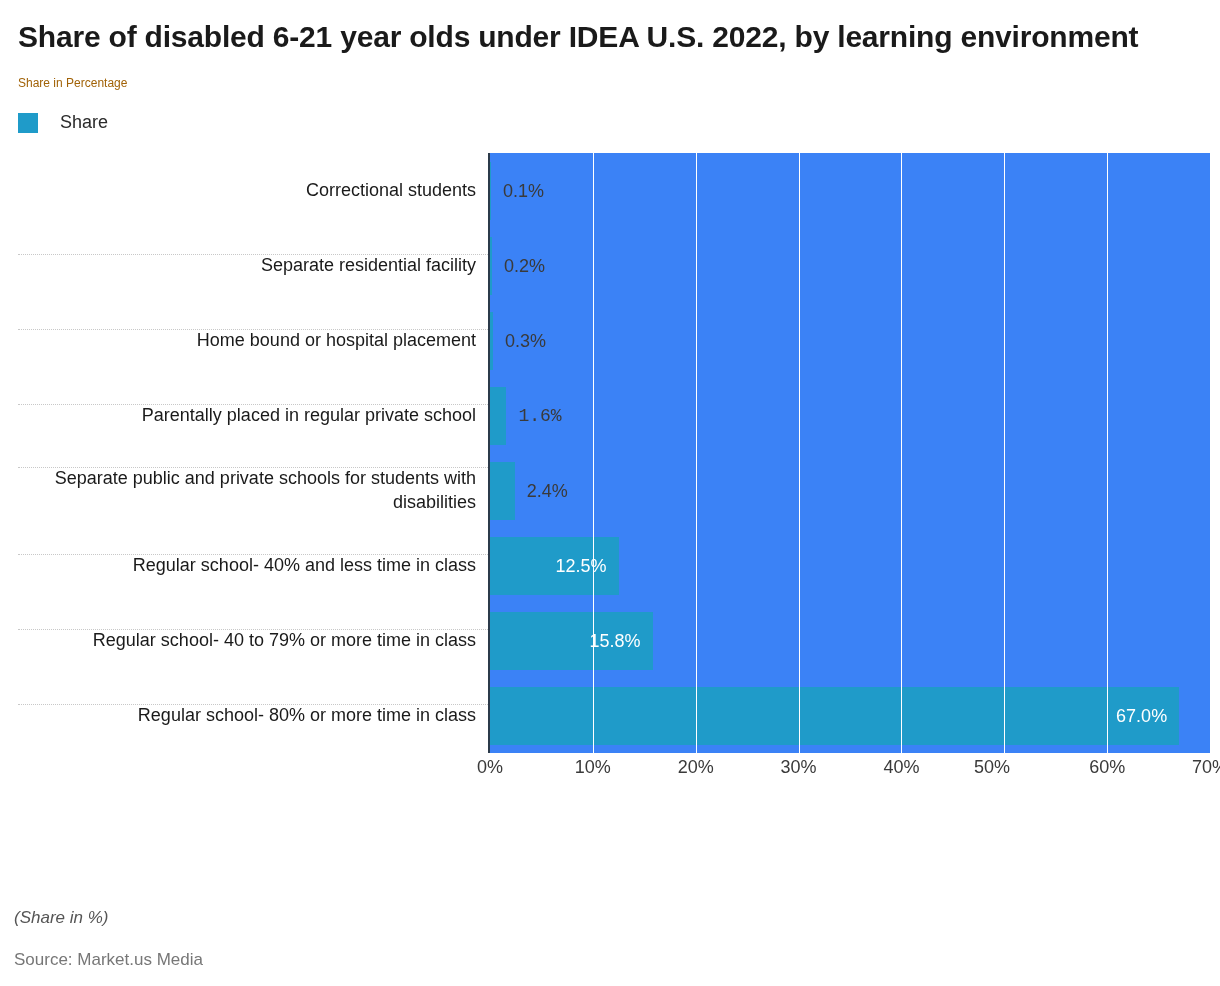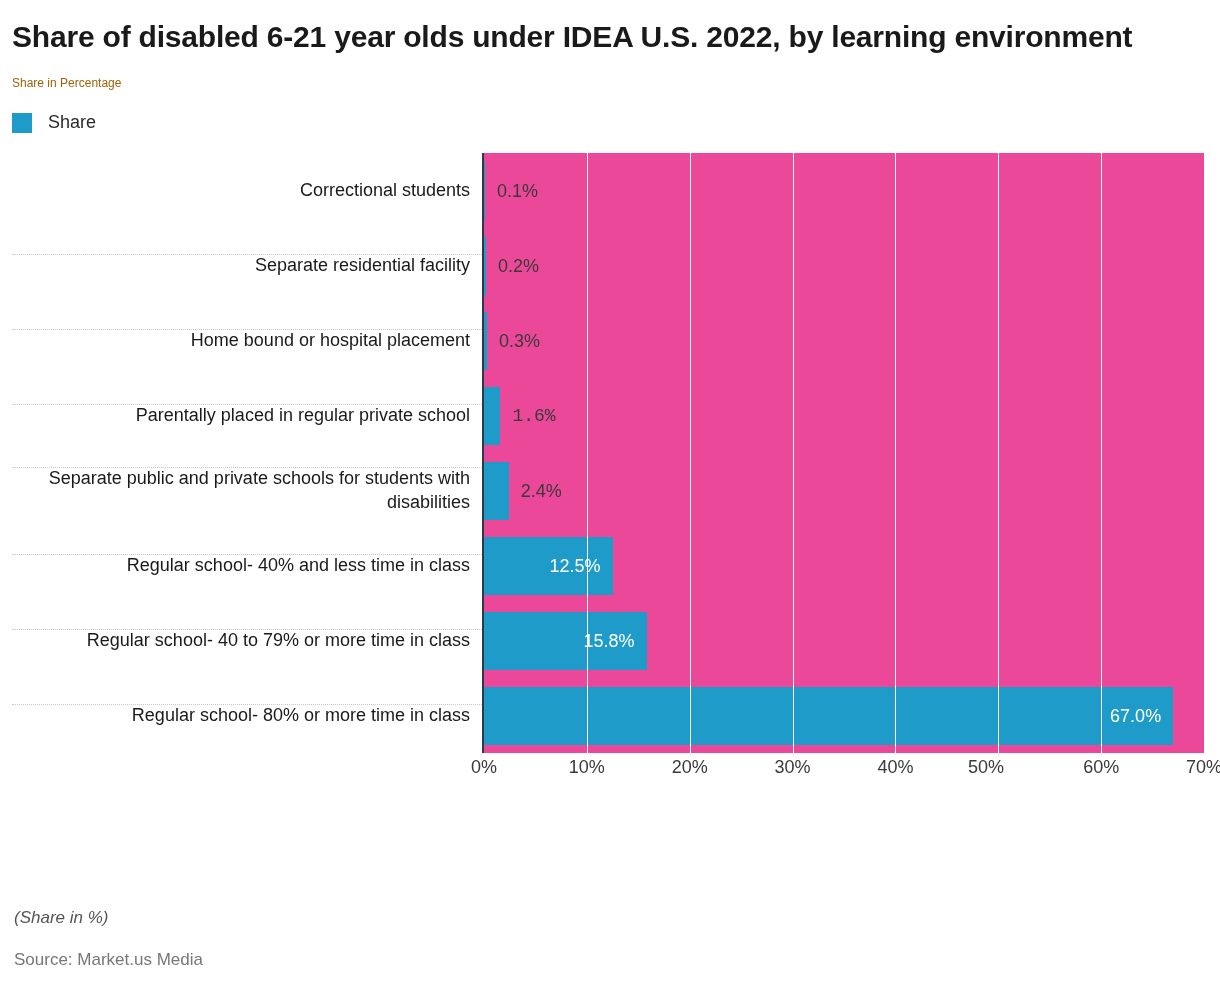--- a/index.html
+++ b/index.html
@@ -13,42 +13,42 @@
     font-family: "Liberation Sans", sans-serif;
     color: #333333;
     position: relative;
     overflow: hidden;
   }
   .page {
     position: relative;
     width: 1220px;
     height: 986px;
     box-sizing: border-box;
-    padding: 18px 14px 0 12px;
+    padding: 18px 14px 0 18px;
   }
   .chart-title {
     font-size: 30px;
     font-weight: bold;
     color: #1a1a1a;
     line-height: 1.27;
     letter-spacing: -0.2px;
     margin: 0 0 0 0;
     max-width: 1165px;
   }
   .chart-subtitle {
     font-size: 12px;
     color: #a16207;
     margin-top: 20px;
     font-weight: normal;
   }
   .legend {
     display: flex;
     align-items: center;
     margin-top: 22px;
-    gap: 16px;
+    gap: 22px;
   }
   .legend-swatch {
     width: 20px;
     height: 20px;
     background: #1f9bc9;
     display: inline-block;
   }
   .legend-label {
     font-size: 18px;
     color: #2b2b2b;
@@ -98,21 +98,21 @@
     padding-right: 12px;
     box-sizing: border-box;
     font-size: 18px;
     color: #1a1a1a;
     line-height: 1.3;
   }
   .bar-cell {
     position: relative;
     flex: 1 1 auto;
     height: 75px;
-    background: #ec4899;
+    background: #3b82f6;
     border-left: 2px solid #2b3a4a;
     box-sizing: border-box;
     overflow: visible;
   }
   .bar {
     position: absolute;
     left: 0;
     top: 50%;
     transform: translateY(-50%);
     height: 58px;

